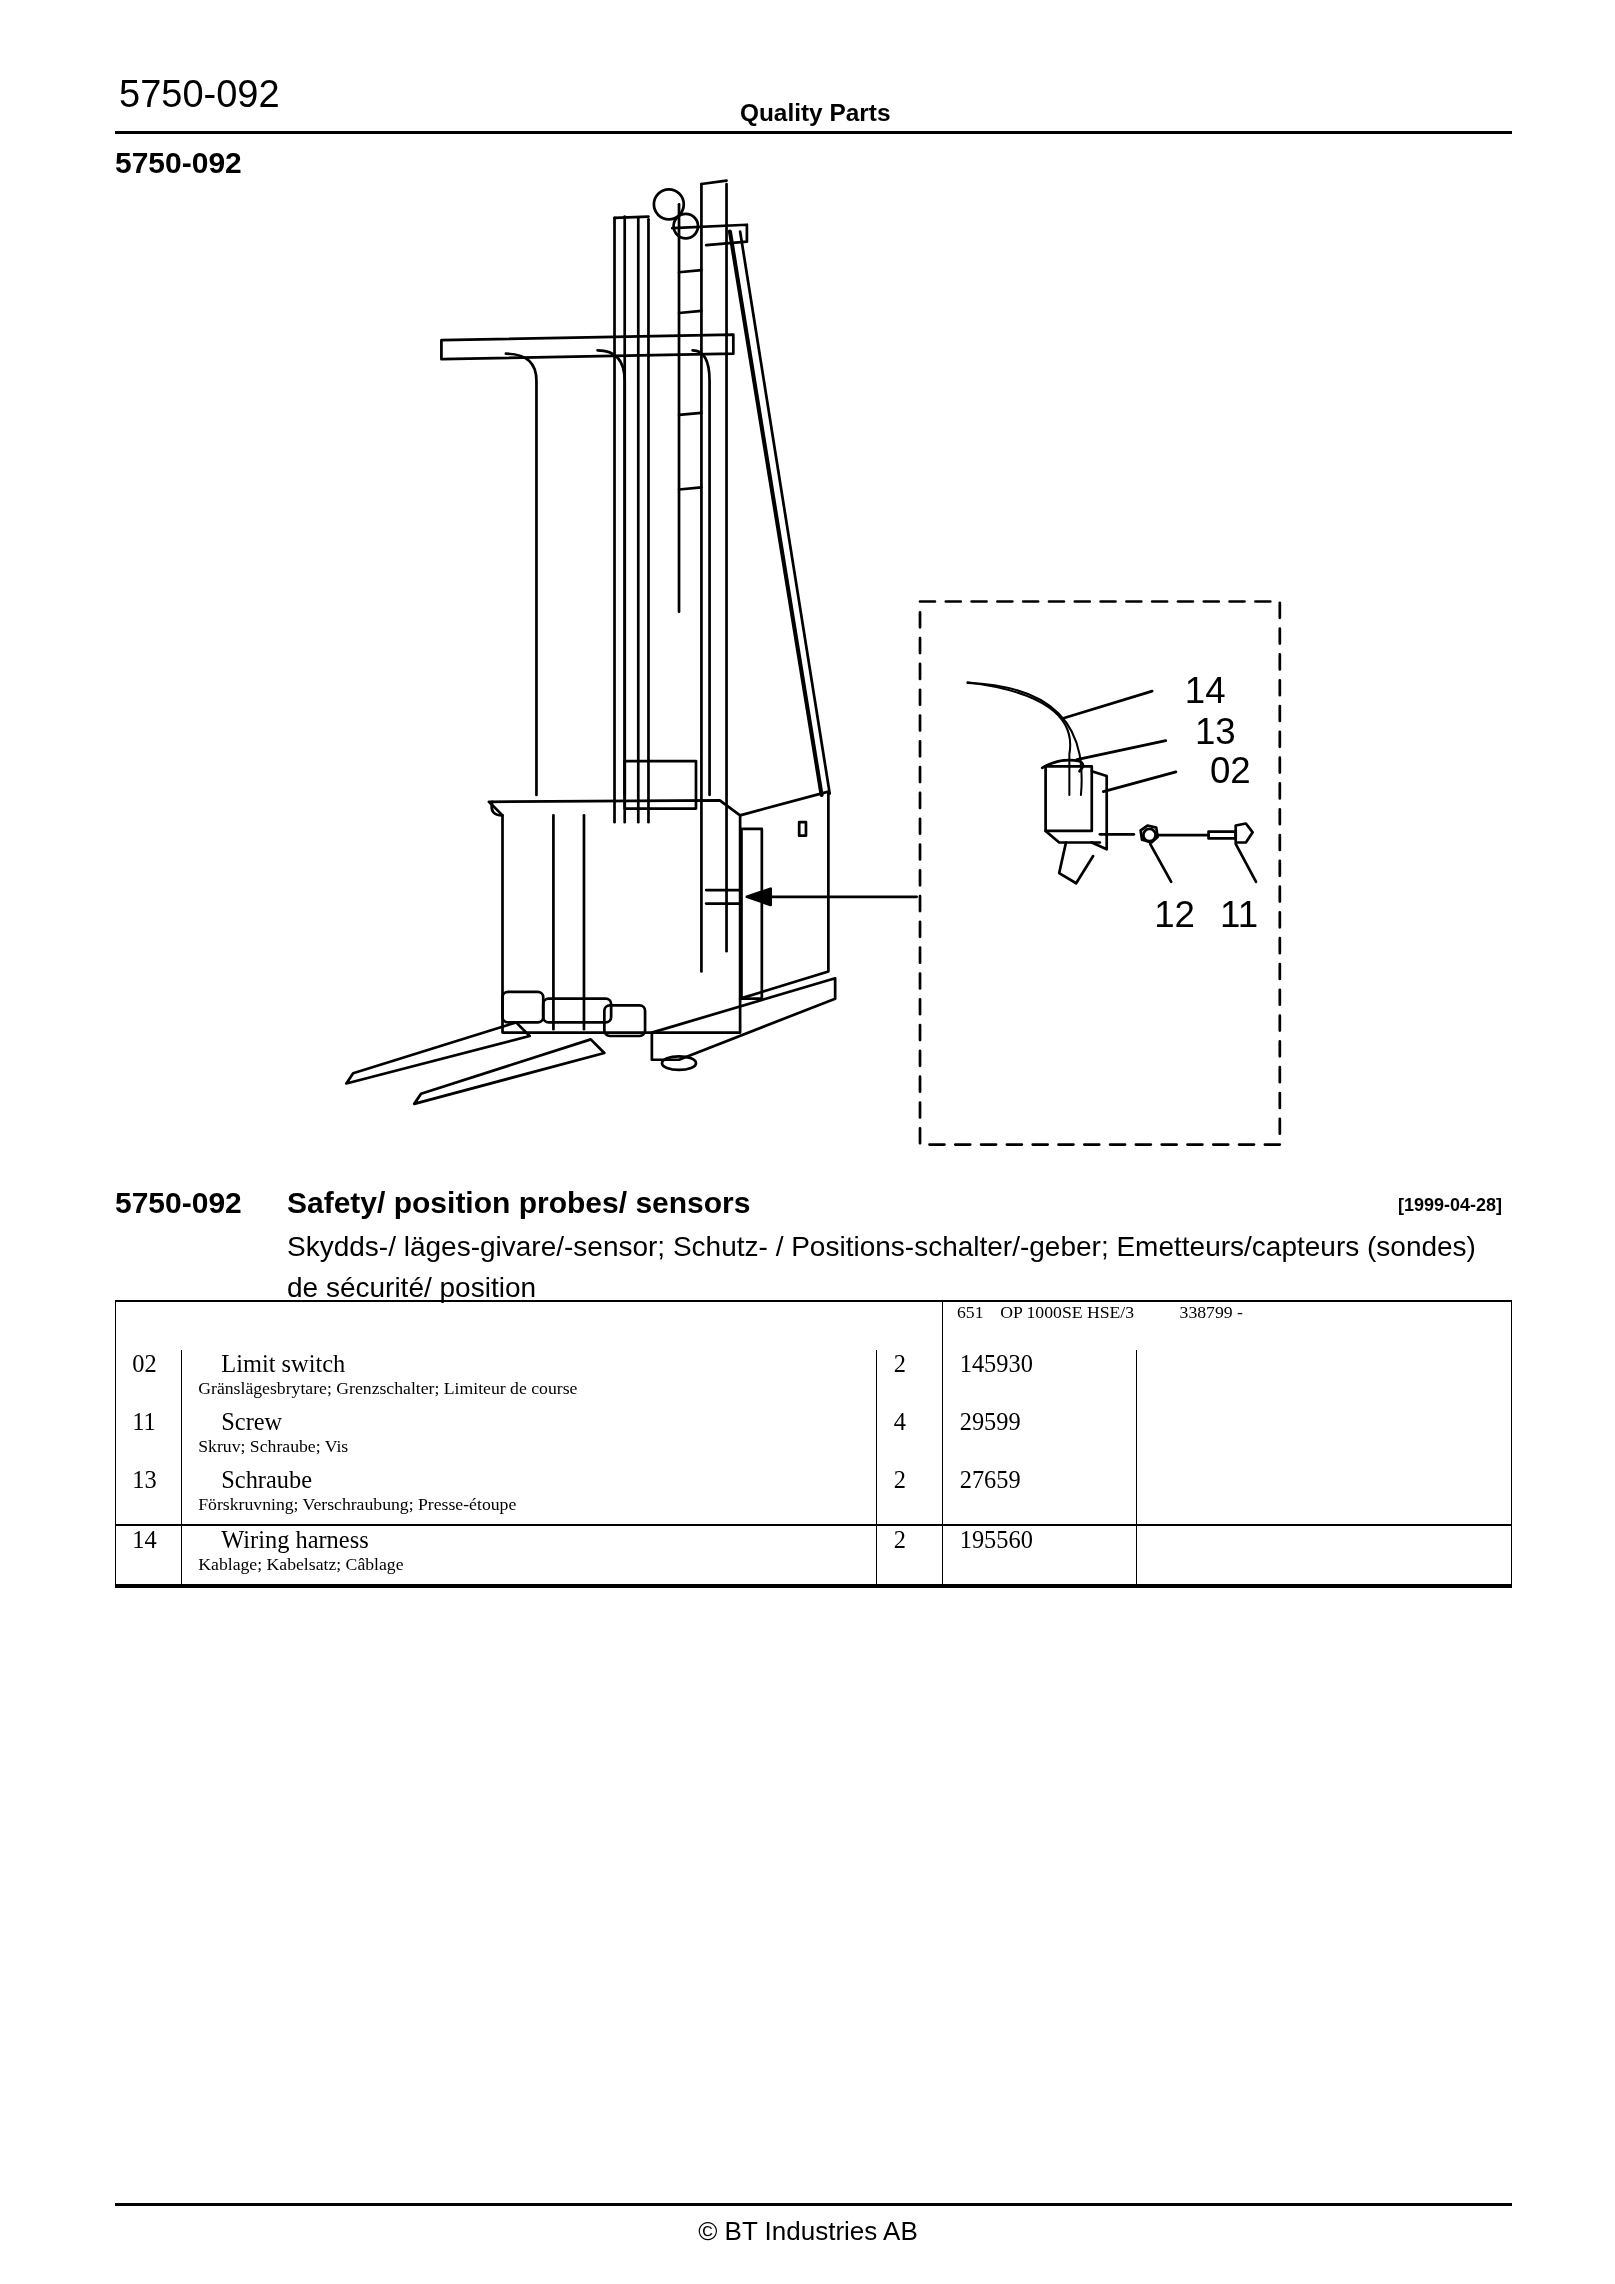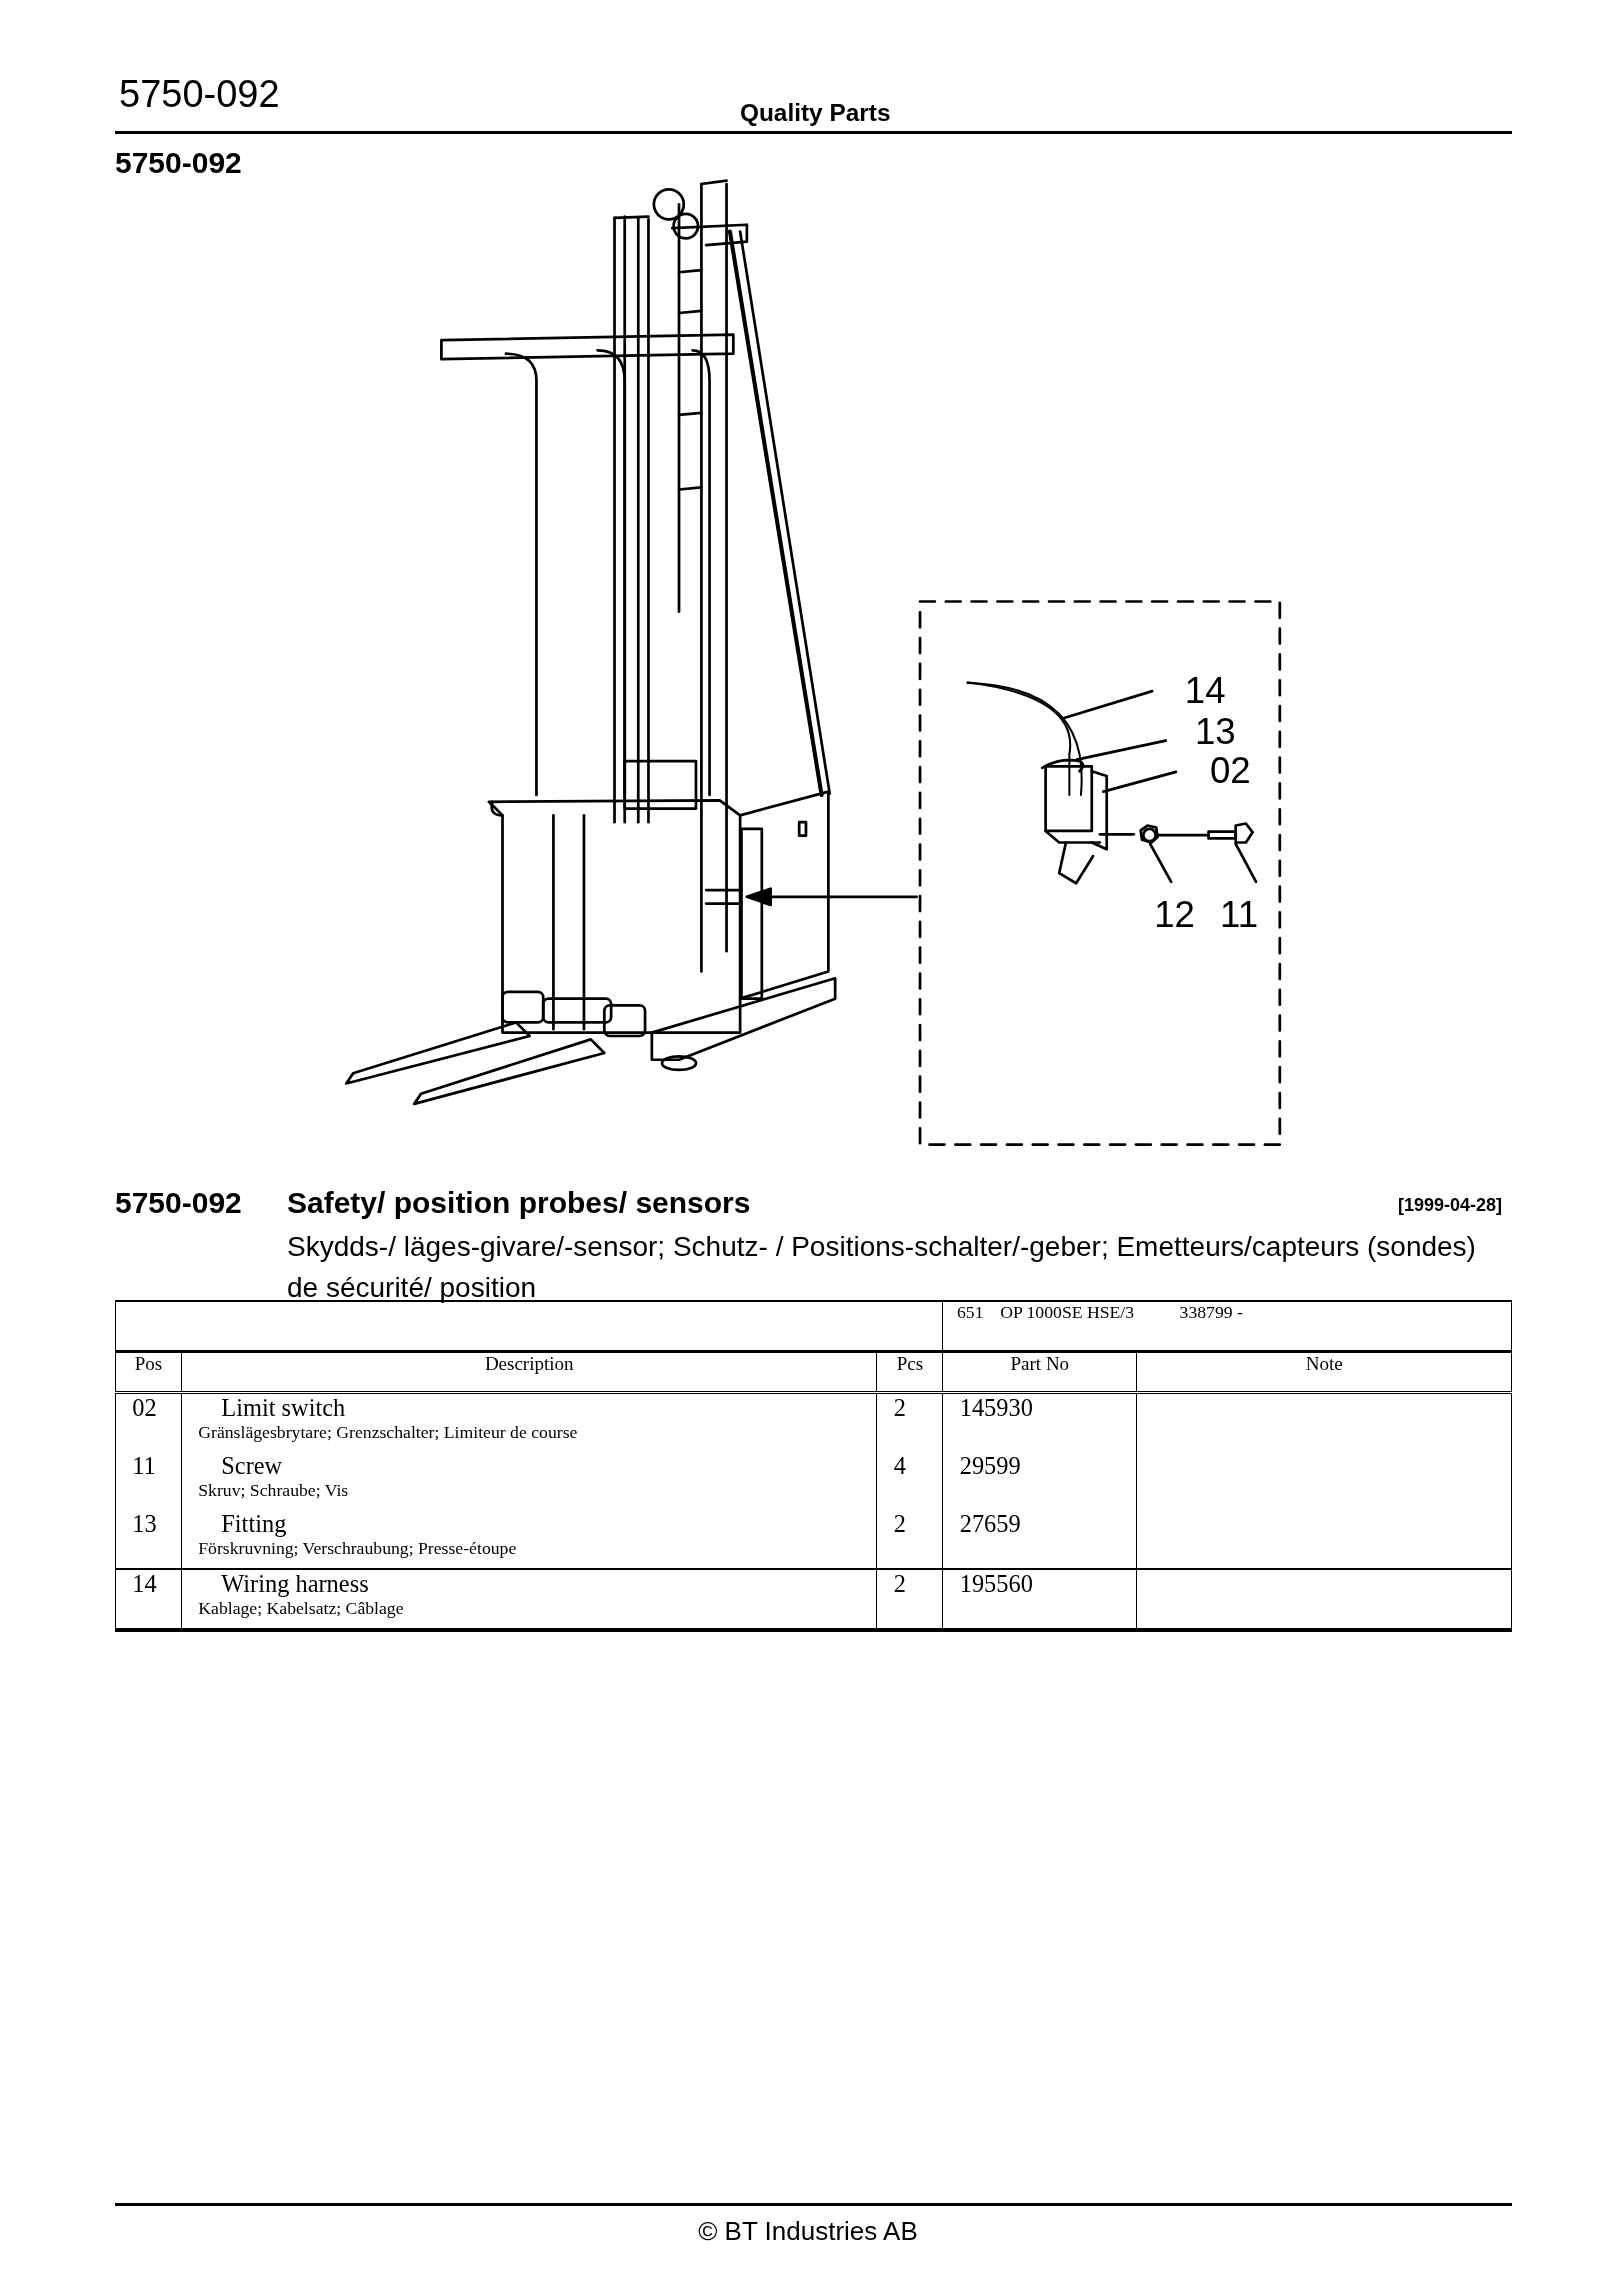--- a/index.html
+++ b/index.html
@@ -137,27 +137,20 @@
   </colgroup>
   <tbody>
       <tr class="model-row">
     <td colspan="3"></td>
     <td colspan="2" class="model-cell" style="padding-left:13.6px">
       <span>651</span>
       <span style="margin-right:41px">OP 1000SE HSE/3</span>
       <span>338799 -</span>
     </td>
   </tr>
-  <tr class="hdr-row">
-    <td>Pos</td>
-    <td>Description</td>
-    <td>Pcs</td>
-    <td>Part No</td>
-    <td>Note</td>
-  </tr>
   <tr class="item">
     <td class="pos">02</td>
     <td class="desc">
           <div class="name">Limit switch</div>
           <div class="trans">Gränslägesbrytare; Grenzschalter; Limiteur de course</div>
         </td>
     <td class="pcs">2</td>
     <td class="pn">145930</td>
     <td></td>
   </tr>
@@ -167,21 +160,21 @@
           <div class="name">Screw</div>
           <div class="trans">Skruv; Schraube; Vis</div>
         </td>
     <td class="pcs">4</td>
     <td class="pn">29599</td>
     <td></td>
   </tr>
   <tr class="item">
     <td class="pos">13</td>
     <td class="desc">
-          <div class="name">Fitting</div>
+          <div class="name">Schraube</div>
           <div class="trans">Förskruvning; Verschraubung; Presse-étoupe</div>
         </td>
     <td class="pcs">2</td>
     <td class="pn">27659</td>
     <td></td>
   </tr>
   <tr class="item sep last">
     <td class="pos">14</td>
     <td class="desc">
           <div class="name">Wiring harness</div>

